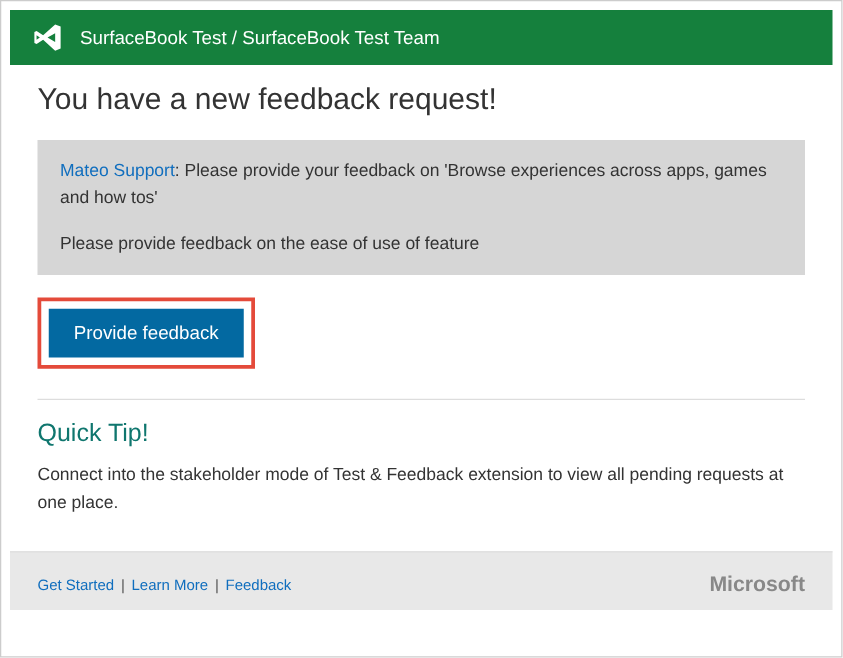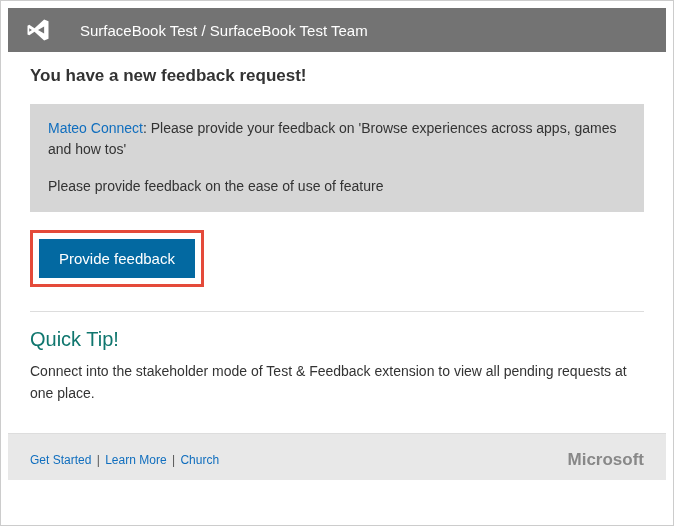--- a/index.html
+++ b/index.html
@@ -11,44 +11,44 @@
       font-family: "Segoe UI", Tahoma, Geneva, Verdana, sans-serif;
       background: #fff;
       width: 674px;
       height: 526px;
       border: 1px solid #ccc;
     }
     .container {
       padding: 7px;
     }
     .header-bar {
-      background: #737373;
+      background: #15803d;
       color: #fff;
       padding: 8px 16px;
       display: flex;
       align-items: center;
-      gap: 28px;
+      gap: 12px;
     }
     .vs-icon {
       width: 28px;
       height: 28px;
       display: flex;
       align-items: center;
       justify-content: center;
     }
     .header-title {
       font-size: 15px;
       font-weight: 400;
     }
     .main {
       padding: 14px 22px 0 22px;
     }
     .page-heading {
-      font-size: 17px;
-      font-weight: 700;
+      font-size: 24px;
+      font-weight: 400;
       color: #333;
       margin-bottom: 18px;
     }
     .request-box {
       background: #d6d6d6;
       padding: 14px 18px 18px 18px;
       margin-bottom: 18px;
     }
     .requester-line {
       font-size: 14px;
@@ -148,21 +148,21 @@
       </svg>
     </span>
     <span class="header-title">SurfaceBook Test / SurfaceBook Test Team</span>
   </div>
 
   <div class="main">
     <h1 class="page-heading">You have a new feedback request!</h1>
 
     <div class="request-box">
       <div class="requester-line">
-        <span class="requester-name">Mateo Connect</span><span>: Please provide your feedback on 'Browse experiences across  apps, games and how tos'</span>
+        <span class="requester-name">Mateo Support</span><span>: Please provide your feedback on 'Browse experiences across  apps, games and how tos'</span>
       </div>
       <div class="instructions-text">Please provide feedback on the ease of use of feature</div>
     </div>
 
     <div class="feedback-btn-wrap">
       <button class="feedback-btn">Provide feedback</button>
     </div>
 
     <hr class="divider">
 
@@ -171,17 +171,17 @@
   </div>
 </div>
 
 <div class="footer">
   <div class="footer-bottom">
     <div class="footer-links">
       <a>Get Started</a>
       <span class="sep">|</span>
       <a>Learn More</a>
       <span class="sep">|</span>
-      <a>Church</a>
+      <a>Feedback</a>
     </div>
     <div class="ms-logo">Microsoft</div>
   </div>
 </div>
 
 </body></html>

